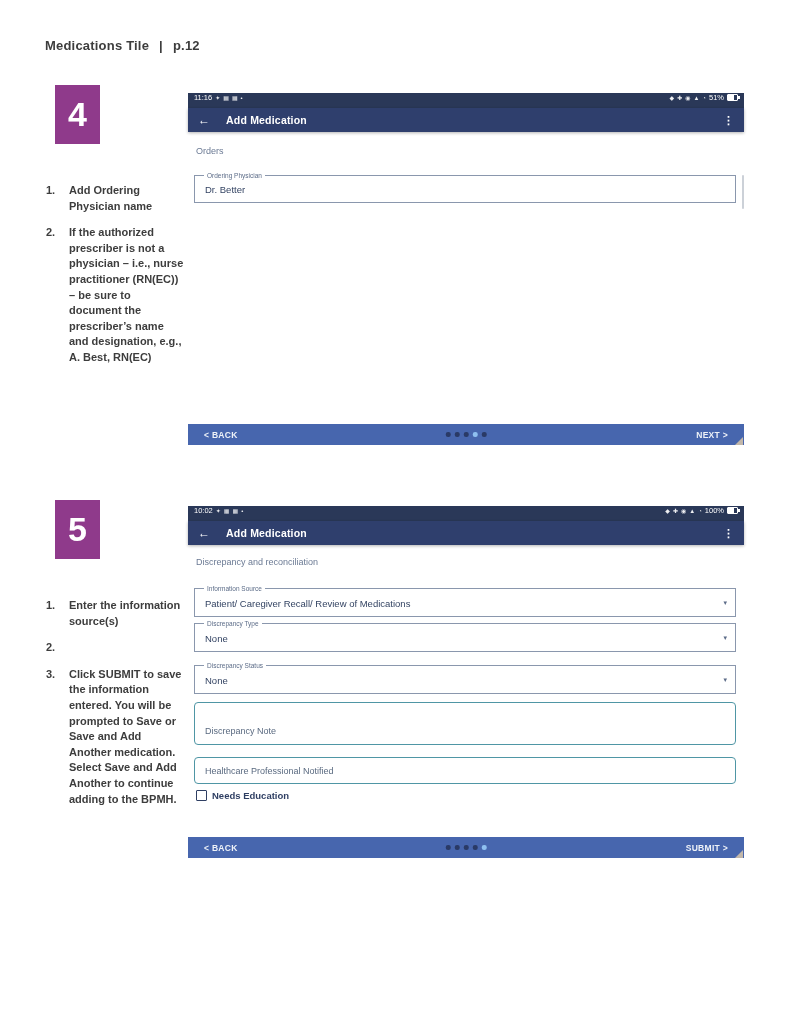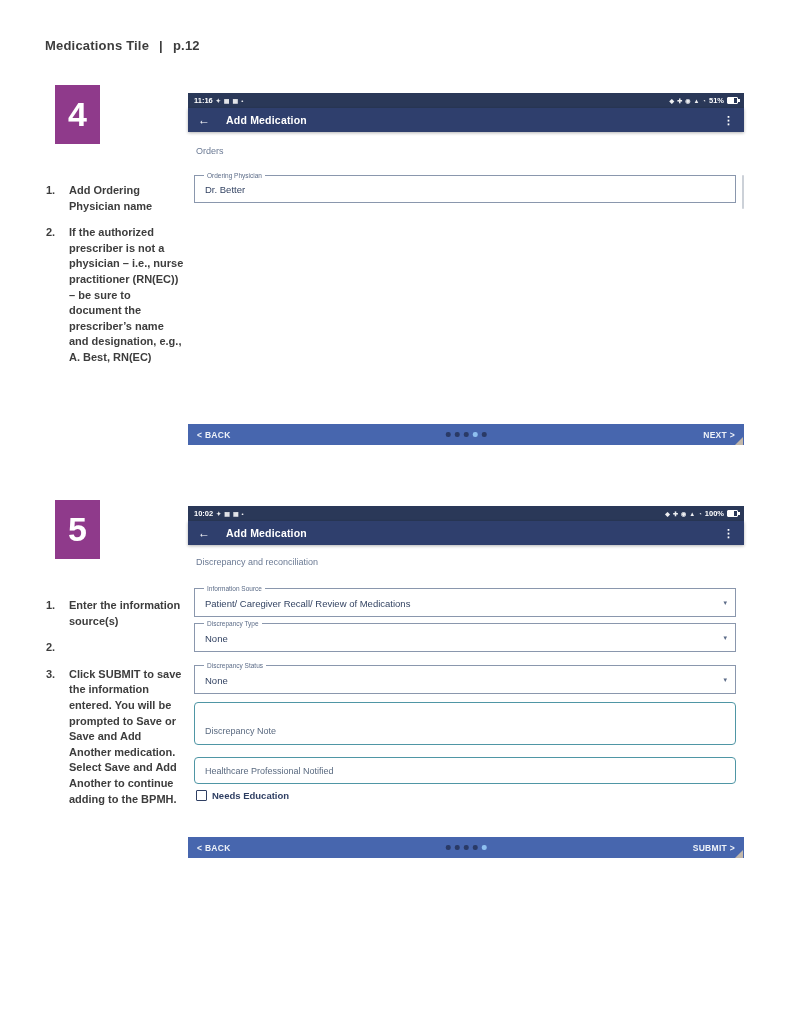--- a/index.html
+++ b/index.html
@@ -21,22 +21,22 @@
   #inst5{top:598px;}
   .inst{display:flex;}
   .inst-num{width:23px;flex:none;}
   .inst-text{flex:1;}
 
   
   .shot{position:absolute;left:188px;width:556px;height:352px;display:flex;flex-direction:column;}
   #shot1{top:93px;}
   #shot2{top:506px;}
 
-  .statusbar{height:15px;background:var(--statusbar-navy,#2a3858);color:#fff;display:flex;align-items:center;
-    justify-content:space-between;padding:0 6px;font-size:7.5px;flex:none;font-weight:bold;}
+  .statusbar{height:15px;background:var(--statusbar-navy,#2a3858);color:#fff;display:flex;align-items:flex-start;
+    justify-content:space-between;padding:0 6px;font-size:7.5px;flex:none;}
   .sb-left,.sb-right{display:flex;align-items:center;gap:3px;}
   .sb-ico{font-size:6px;line-height:1;opacity:.92;}
   .battery{width:9px;height:5px;border:1px solid #fff;border-radius:1px;position:relative;
     background:linear-gradient(to right,#fff 65%,transparent 65%);}
   .battery::after{content:"";position:absolute;right:-2.5px;top:0.5px;width:1.5px;height:3px;background:#fff;}
 
   .appbar{height:24px;background:var(--appbar-navy,#2f3f6d);color:#fff;display:flex;align-items:center;
     padding:0 10px;box-shadow:0 1px 3px rgba(0,0,0,.3);position:relative;z-index:2;flex:none;}
   .back-arrow{font-size:12px;margin-right:16px;cursor:default;}
   .appbar-title{font-size:10.5px;font-weight:700;letter-spacing:.2px;flex:1;}
@@ -69,21 +69,21 @@
   .note-field{top:157px;height:41px;}
   .note-field .ph{top:23px;}
   .notified-field{top:212px;height:25px;}
   .notified-field .ph{top:50%;transform:translateY(-50%);}
 
   .checkbox-row{position:absolute;left:8px;top:245px;display:flex;align-items:center;gap:5px;}
   .checkbox{width:9px;height:9px;border:1.5px solid #2f3f63;border-radius:1px;background:#fff;}
   .checkbox-label{font-size:9.5px;font-weight:600;color:#2f3f63;}
 
   .bottombar{height:21px;background:var(--bottombar-blue,#4766ae);color:#eef2f8;display:flex;align-items:center;
-    justify-content:space-between;padding:0 9px;font-size:8.5px;font-weight:700;letter-spacing:.3px;
+    justify-content:space-between;padding:0 16px;font-size:8.5px;font-weight:700;letter-spacing:.3px;
     position:relative;flex:none;}
   .bb-dots{display:flex;gap:4.5px;position:absolute;left:50%;transform:translateX(-50%);}
   .dot{width:4.5px;height:4.5px;border-radius:50%;background:var(--inactive-dot,#2a3a66);}
   .dot.active{background:var(--active-dot-blue,#8fc0f0);}
   .bb-corner{position:absolute;right:1px;bottom:0;width:0;height:0;
     border-left:8px solid transparent;border-bottom:8px solid #c2b7aa;}
 </style>
 </head>
 <body>
 

